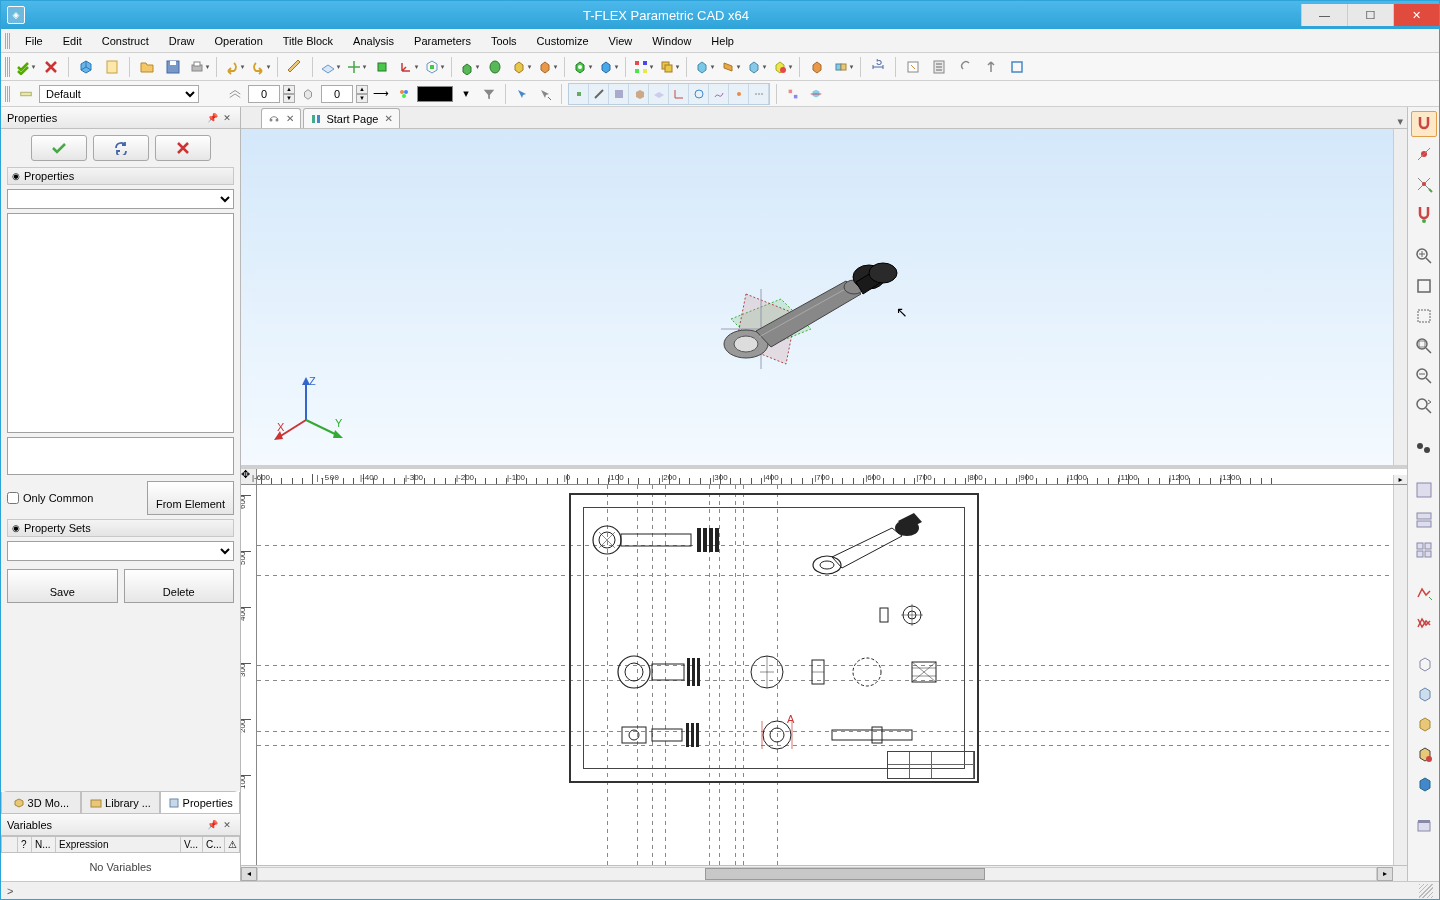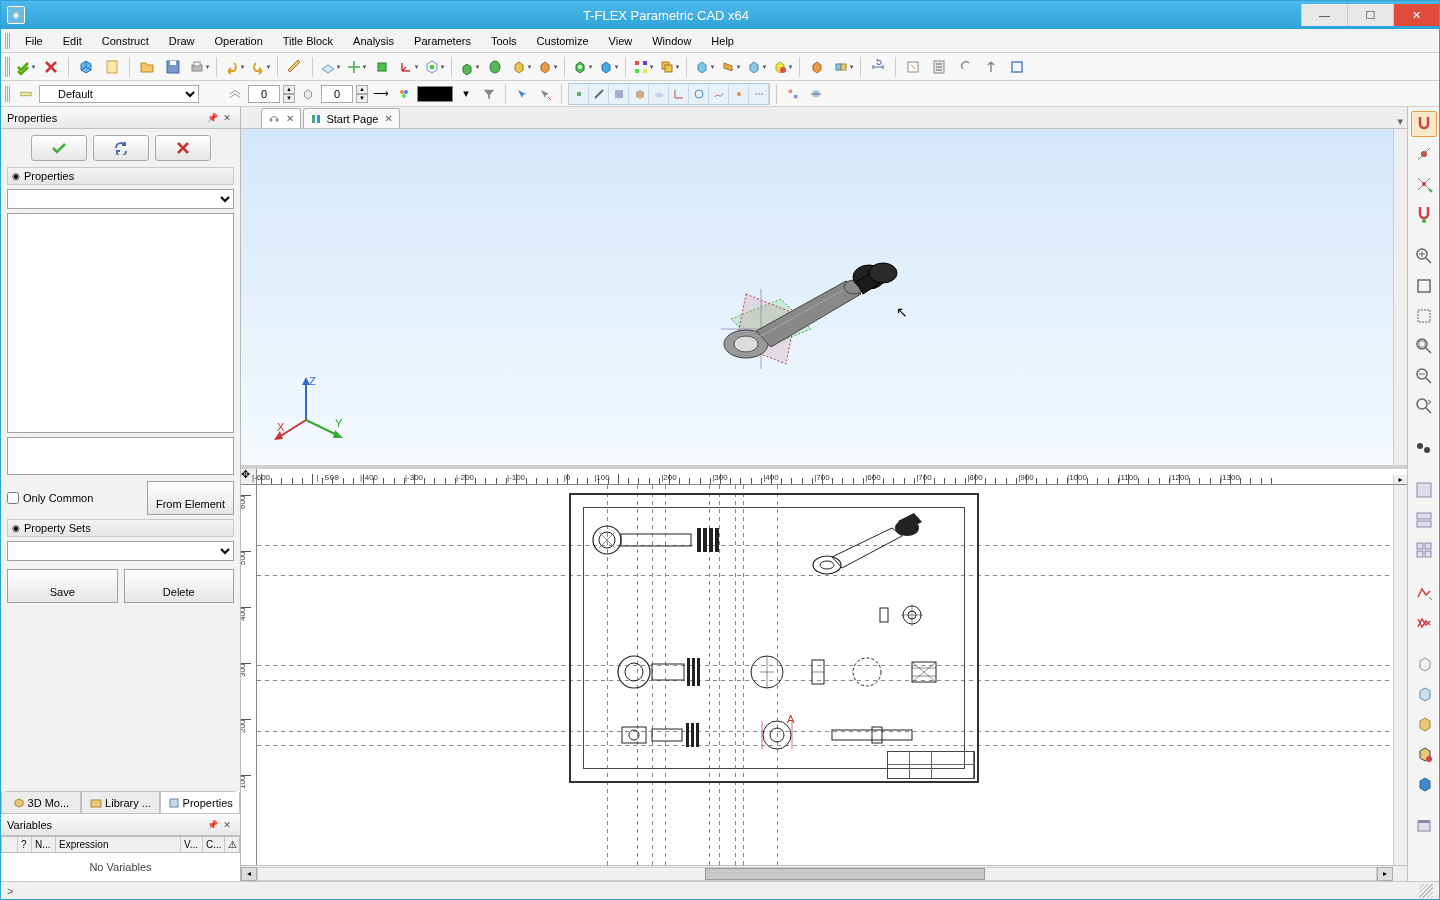--- a/index.html
+++ b/index.html
@@ -21,21 +21,21 @@
 
 .toolbar { height: 28px; background: #f7f7f7; border-bottom: 1px solid #d0d0d0; display: flex; align-items: center; padding: 0 4px; gap: 2px; }
 .tbtn { width: 24px; height: 24px; display: flex; align-items: center; justify-content: center; border: 1px solid transparent; border-radius: 2px; cursor: default; }
 .tbtn.dd::after { content:"▾"; font-size:7px; color:#555; margin-left:1px;}
 .tsep { width: 1px; height: 20px; background: #ccc; margin: 0 3px; }
 .tbtn svg { width: 16px; height: 16px; }
 
 
 .toolbar2 { height: 26px; background: #f7f7f7; border-bottom: 1px solid #d0d0d0; display: flex; align-items: center; padding: 0 4px; gap: 3px; }
 .toolbar2 .grip { width:6px; height:16px; background:repeating-linear-gradient(90deg,#aaa,#aaa 1px,transparent 1px,transparent 2px); margin-right:2px;}
-.tselect { height: 18px; border: 1px solid #aaa; background: #fff; font-size:11px; padding:0 14px;}
+.tselect { height: 18px; border: 1px solid #aaa; background: #fff; font-size:11px; padding:0 2px;}
 .tinput { width: 32px; height: 18px; border: 1px solid #aaa; text-align:center;}
 .spinner { width:12px; height:18px; display:flex; flex-direction:column;}
 .spinner div{flex:1; background:#eee; border:1px solid #aaa; font-size:6px; display:flex;align-items:center;justify-content:center;}
 .colorswatch { width:36px; height:16px; background:#000; border:1px solid #888;}
 .sbtn { width:20px; height:20px; display:flex;align-items:center;justify-content:center; border:1px solid transparent;}
 .sbtngrp { display:flex; border:1px solid #b8cde0; background:#e8f1f8;}
 .sbtngrp .sbtn{border:none;border-right:1px solid #c8d8e6;}
 
 
 .mainarea { flex: 1; display: flex; overflow: hidden; }
@@ -675,21 +675,21 @@
             <div class="tick" style="left: 279.4px;"></div>
             <div class="tick" style="left: 289.6px;"></div>
             <div class="tick" style="left: 299.8px;"></div>
             <div class="tick major" style="left: 310px;"></div>
             <div class="ticklbl" style="left: 310px;">|0</div>
             <div class="tick" style="left: 320.2px;"></div>
             <div class="tick" style="left: 330.4px;"></div>
             <div class="tick" style="left: 340.6px;"></div>
             <div class="tick" style="left: 350.8px;"></div>
             <div class="tick major" style="left: 361px;"></div>
-            <div class="ticklbl" style="left: 345px;">|100</div>
+            <div class="ticklbl" style="left: 359px;">|100</div>
             <div class="tick" style="left: 371.2px;"></div>
             <div class="tick" style="left: 381.4px;"></div>
             <div class="tick" style="left: 391.6px;"></div>
             <div class="tick" style="left: 401.8px;"></div>
             <div class="tick major" style="left: 412px;"></div>
             <div class="ticklbl" style="left: 412px;">|200</div>
             <div class="tick" style="left: 422.2px;"></div>
             <div class="tick" style="left: 432.4px;"></div>
             <div class="tick" style="left: 442.6px;"></div>
             <div class="tick" style="left: 452.8px;"></div>

